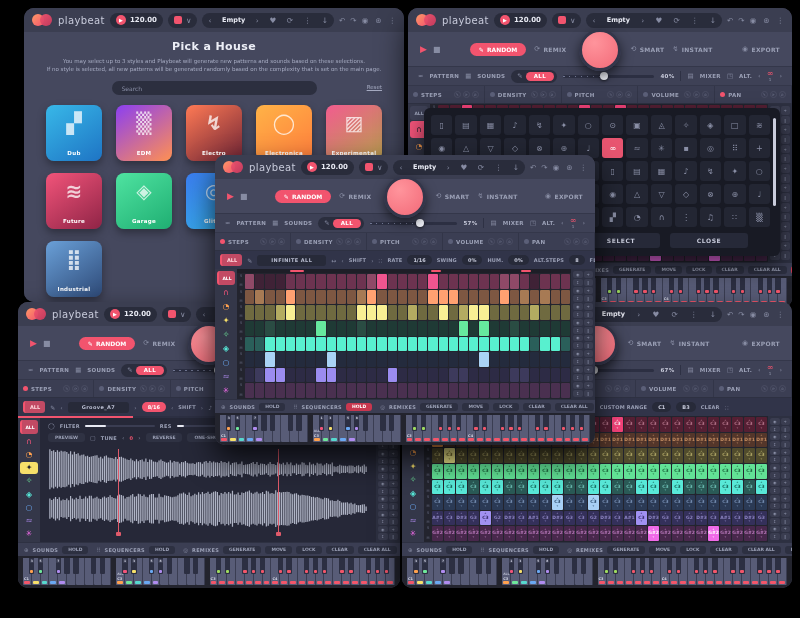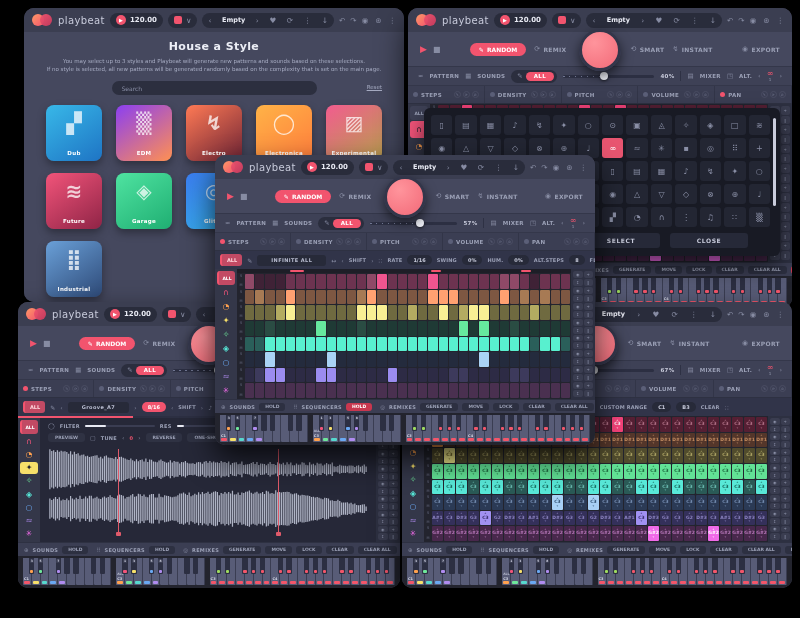--- a/index.html
+++ b/index.html
@@ -193,21 +193,21 @@
     <i class="tb-ico">↶</i>
     <i class="tb-ico">↷</i>
     <span class="tb-right">
       <i class="tb-ico">◉</i>
       <i class="tb-ico">⊛</i>
       <i class="tb-ico">⋮</i>
     </span>
   </div>
 </div>
     <div class="styles-body">
-      <div class="h1">House a Style</div>
+      <div class="h1">Pick a House</div>
       <div class="desc">
         <span>You may select up to 3 styles and Playbeat will generate new patterns and sounds based on these selections.</span><br><span>If no style is selected, all new patterns will be generated randomly based on the complexity that is set on the main page.</span>
       </div>
       <div class="search-row">
         <input class="search-pill" placeholder="Search" style="">
         <span class="reset">Reset</span>
       </div>
       <div class="tiles">
           <div class="tile" style="background: linear-gradient(145deg, rgb(56, 184, 232), rgb(30, 116, 196));">
             <i>▞</i>

